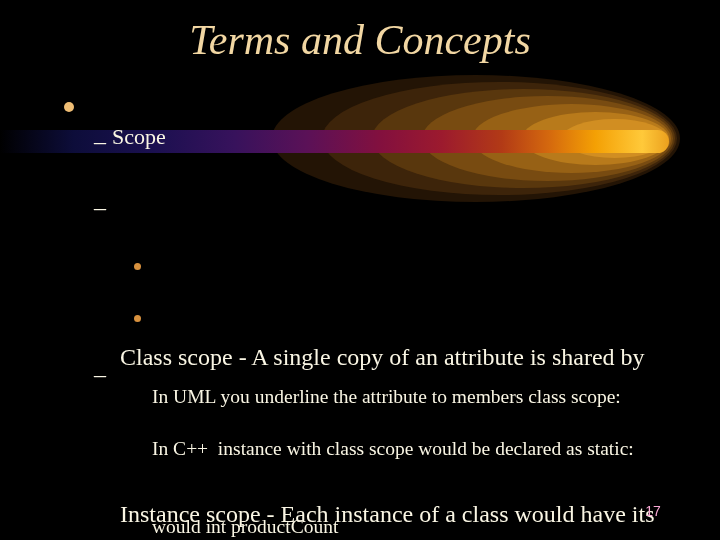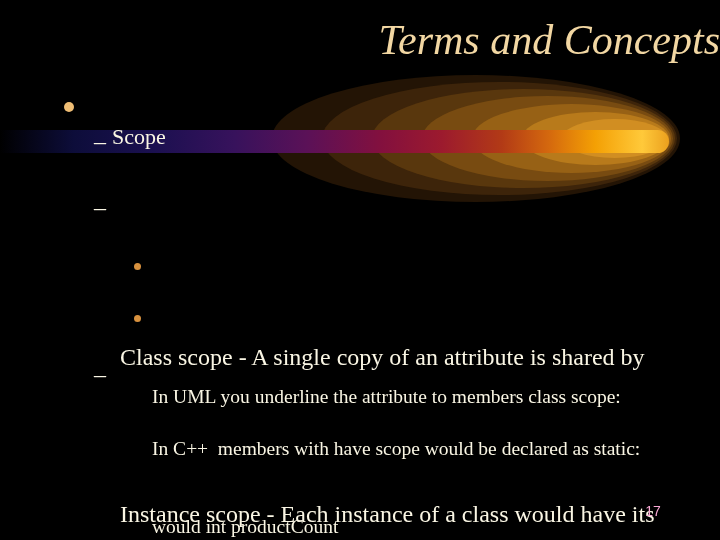--- a/index.html
+++ b/index.html
@@ -20,21 +20,21 @@
   .streak {
     position:absolute; left:0; top:130px; width:669px; height:23px;
     border-radius:0 12px 12px 0;
     background:linear-gradient(90deg,
       rgba(10,10,10,0) 0%, #0d0d3a 11%, #1b1050 23%, #37125c 35%,
       #5b1157 46%, #83103e 57%, #9c1a2e 66%, #b23a16 75%,
       #d4680e 82%, #f4a004 89%, #ffc93a 96%, #eba01e 100%);
   }
   .title {
     position:absolute; top:16px; left:0; width:720px; margin:0;
-    text-align:right; font-size:42px; font-style:italic; font-weight:normal;
+    text-align:center; font-size:42px; font-style:italic; font-weight:normal;
     color:#f2d7a3;
   }
   .para { position:absolute; color:#faf6e4; white-space:pre-wrap; }
   .dot-l1 { position:absolute; left:64px; top:102px; width:10px; height:10px;
     border-radius:50%; background:#efbd74; }
   .l1 { top:86px; left:90px; width:600px; font-size:22px; line-height:34px; }
   .l2 { left:0; width:720px; font-size:24px; line-height:30px; }
   .l2 .marker { position:absolute; left:94px; top:0; }
   .l2 .ltext { margin-left:120px; width:565px; }
   .l3 { left:0; width:720px; font-size:19.5px; line-height:26px; }
@@ -86,21 +86,21 @@
   <div class="para l3" style="top:254px">
     <span class="dot"></span>
     <div class="ltext">
       <div class="line">In UML you underline the attribute to members class scope:</div>
     </div>
   </div>
 
   <div class="para l3" style="top:306px">
     <span class="dot"></span>
     <div class="ltext">
-      <div class="line">In C++  members with have scope would be declared as static:</div>
+      <div class="line">In C++  instance with class scope would be declared as static:</div>
       <div class="line">would int productCount</div>
     </div>
   </div>
 
   <div class="para l2" style="top:360px; line-height:28px">
     <span class="marker">–</span>
     <div class="ltext">
       <div class="line">Instance scope - Each instance of a class would have its</div>
       
       

